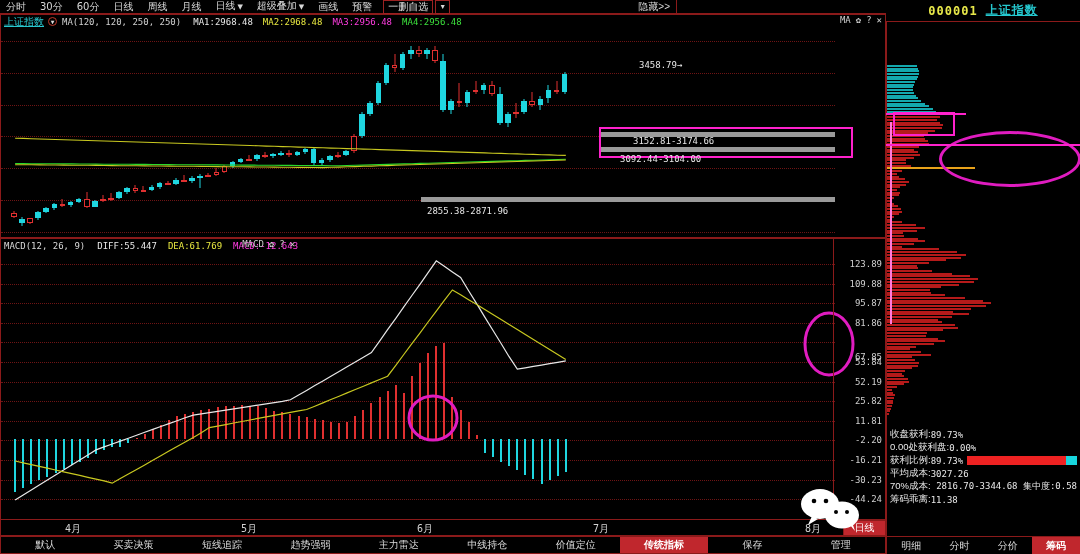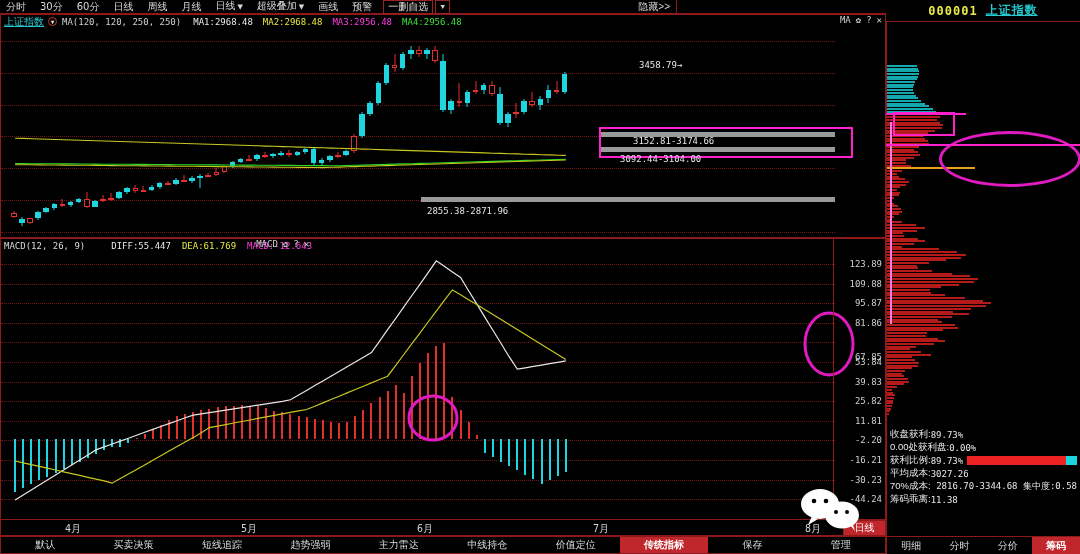--- a/index.html
+++ b/index.html
@@ -111,21 +111,21 @@
 
   
   .macd-panel {
     position:absolute; left:0; top:238px; width:886px; height:282px;
     border:1px solid #8b1a1a; background:#000; overflow:hidden;
   }
   .macd-head { position:absolute; left:0; top:0; height:13px; display:flex;
     align-items:center; font-size:9px; font-family:"DejaVu Sans Mono", monospace;
     white-space:nowrap; z-index:30; }
   .macd-head .nm { color:#d8d8d8; padding-left:3px; margin-right:12px; }
-  .diff { color:#e8e8e8; margin-right:11px;margin-left:14px; }
+  .diff { color:#e8e8e8; margin-right:11px; }
   .dea  { color:#e8e840; margin-right:11px; }
   .mcd  { color:#ff3ce0; }
   .bar { position:absolute; width:2px; }
   .bar.pos { background:#e03030; } .bar.neg { background:#1fd6e0; }
 
   
   .date-axis {
     position:absolute; left:0; top:520px; width:886px; height:16px;
     border:1px solid #8b1a1a; border-top:none; background:#000;
   }
@@ -665,21 +665,21 @@
     </div>
 
     <div class="axis-col">
       <div id="macd-axis-labels">
           <div class="axis-lbl" style="top:25px;">123.89</div>
           <div class="axis-lbl" style="top:44.6px;">109.88</div>
           <div class="axis-lbl" style="top:64.2px;">95.87</div>
           <div class="axis-lbl" style="top:83.80000000000001px;">81.86</div>
           <div class="axis-lbl" style="top:118px;">67.85</div>
           <div class="axis-lbl" style="top:123px;">53.84</div>
-          <div class="axis-lbl" style="top:142.60000000000002px;">39.83</div>
+          <div class="axis-lbl" style="top:142.60000000000002px;">52.19</div>
           <div class="axis-lbl" style="top:162.20000000000002px;">25.82</div>
           <div class="axis-lbl" style="top:181.8px;">11.81</div>
           <div class="axis-lbl" style="top:201.4px;">-2.20</div>
           <div class="axis-lbl" style="top:221px;">-16.21</div>
           <div class="axis-lbl" style="top:240.60000000000002px;">-30.23</div>
           <div class="axis-lbl" style="top:260.20000000000005px;">-44.24</div>
         </div>
     </div>
   </div>
 

